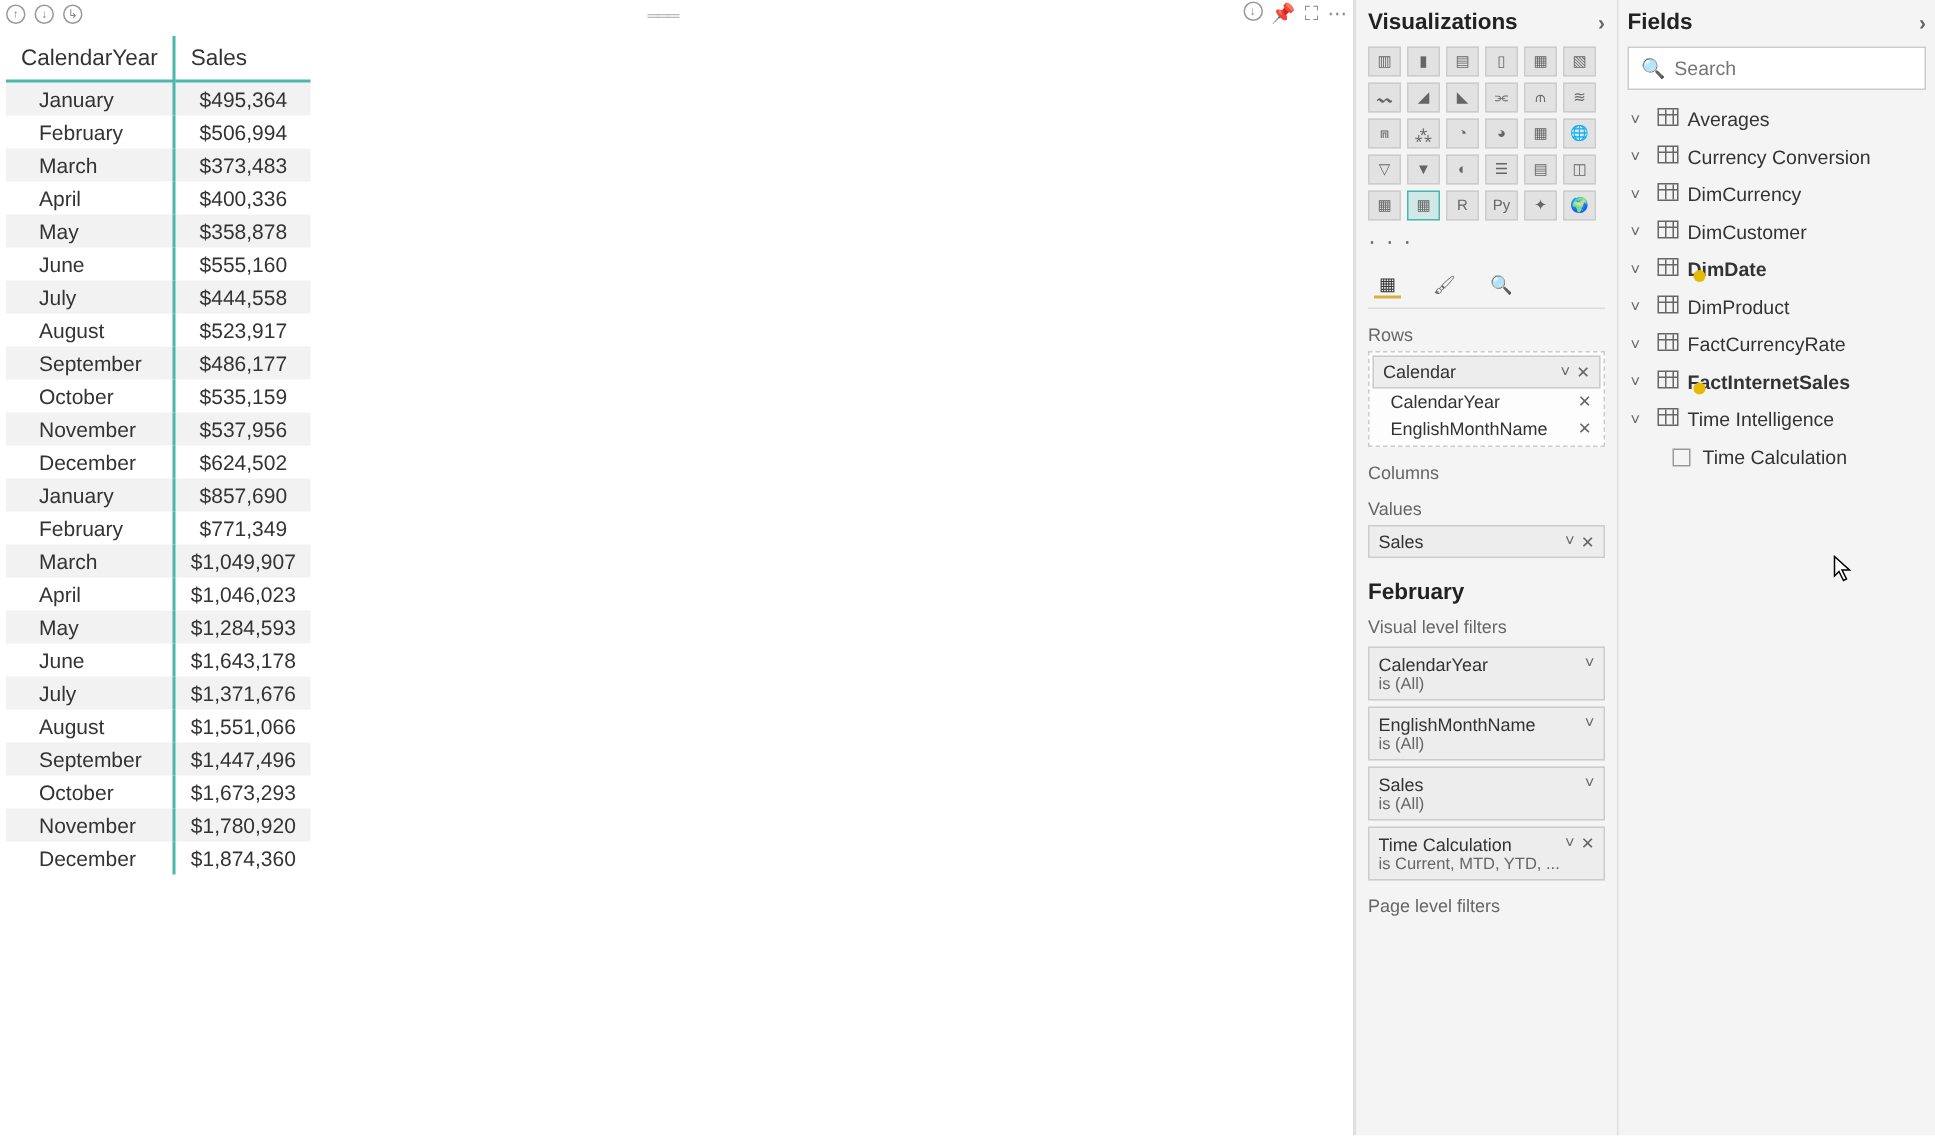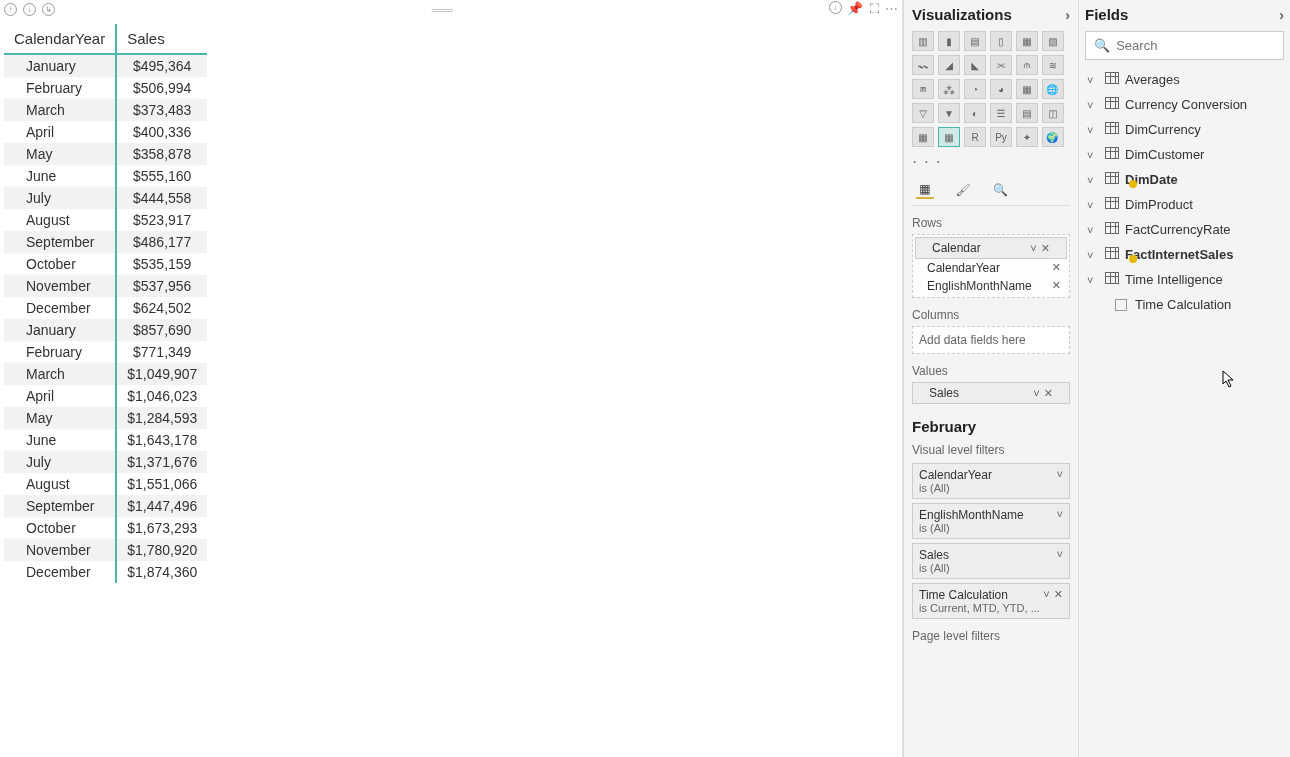--- a/index.html
+++ b/index.html
@@ -78,21 +78,21 @@
   .viz-tabs { display:flex; gap:20px; padding:2px 4px 6px 4px; border-bottom:1px solid #ddd;}
   .viz-tab { width:18px;height:18px; display:flex;align-items:center;justify-content:center;color:#666;}
   .viz-tab.active { border-bottom:2px solid #d8b13c; color:#333;}
 
   .well-label { color:#666; margin:10px 0 4px 0; font-size:12px;}
   .well-box, .field-pill, .empty-well, .filter-card {
     background:#fdfdfd; border:1px dashed #ccc; border-radius:0;
   }
   .field-pill {
     display:flex; justify-content:space-between; align-items:center;
-    padding:3px 16px; background:#ededed; border:1px solid #ccc; font-size:12px;
+    padding:3px 6px; background:#ededed; border:1px solid #ccc; font-size:12px;
   }
   .field-pill .actions { display:flex; gap:4px; color:#666; font-size:11px;}
   .well-box { padding:2px; }
   .well-box .sub-pill {
     display:flex; justify-content:space-between; padding:2px 6px 2px 12px; font-size:12px; color:#333;
   }
   .sub-pill .x { color:#666; font-size:11px;}
   .empty-well { padding:6px; color:#666; font-size:12px; background:#fff;}
   .filters-header { font-size:15px; font-weight:600; margin:14px 0 8px 0; color:#222;}
   .filters-sub { color:#666; font-size:12px; margin-bottom:6px;}
@@ -318,21 +318,20 @@
       <span>CalendarYear</span>
         <span class="x">✕</span>
     </div>
     <div class="sub-pill">
       <span>EnglishMonthName</span>
         <span class="x">✕</span>
     </div>
   </div>
 
   <div class="well-label">Columns</div>
-  <div class="empty-well">Add data fields here</div>
 
   <div class="well-label">Values</div>
   <div class="field-pill">
     <span>Sales</span>
     <span class="actions">
         <span>˅</span>
         <span>✕</span>
       </span>
   </div>
 

